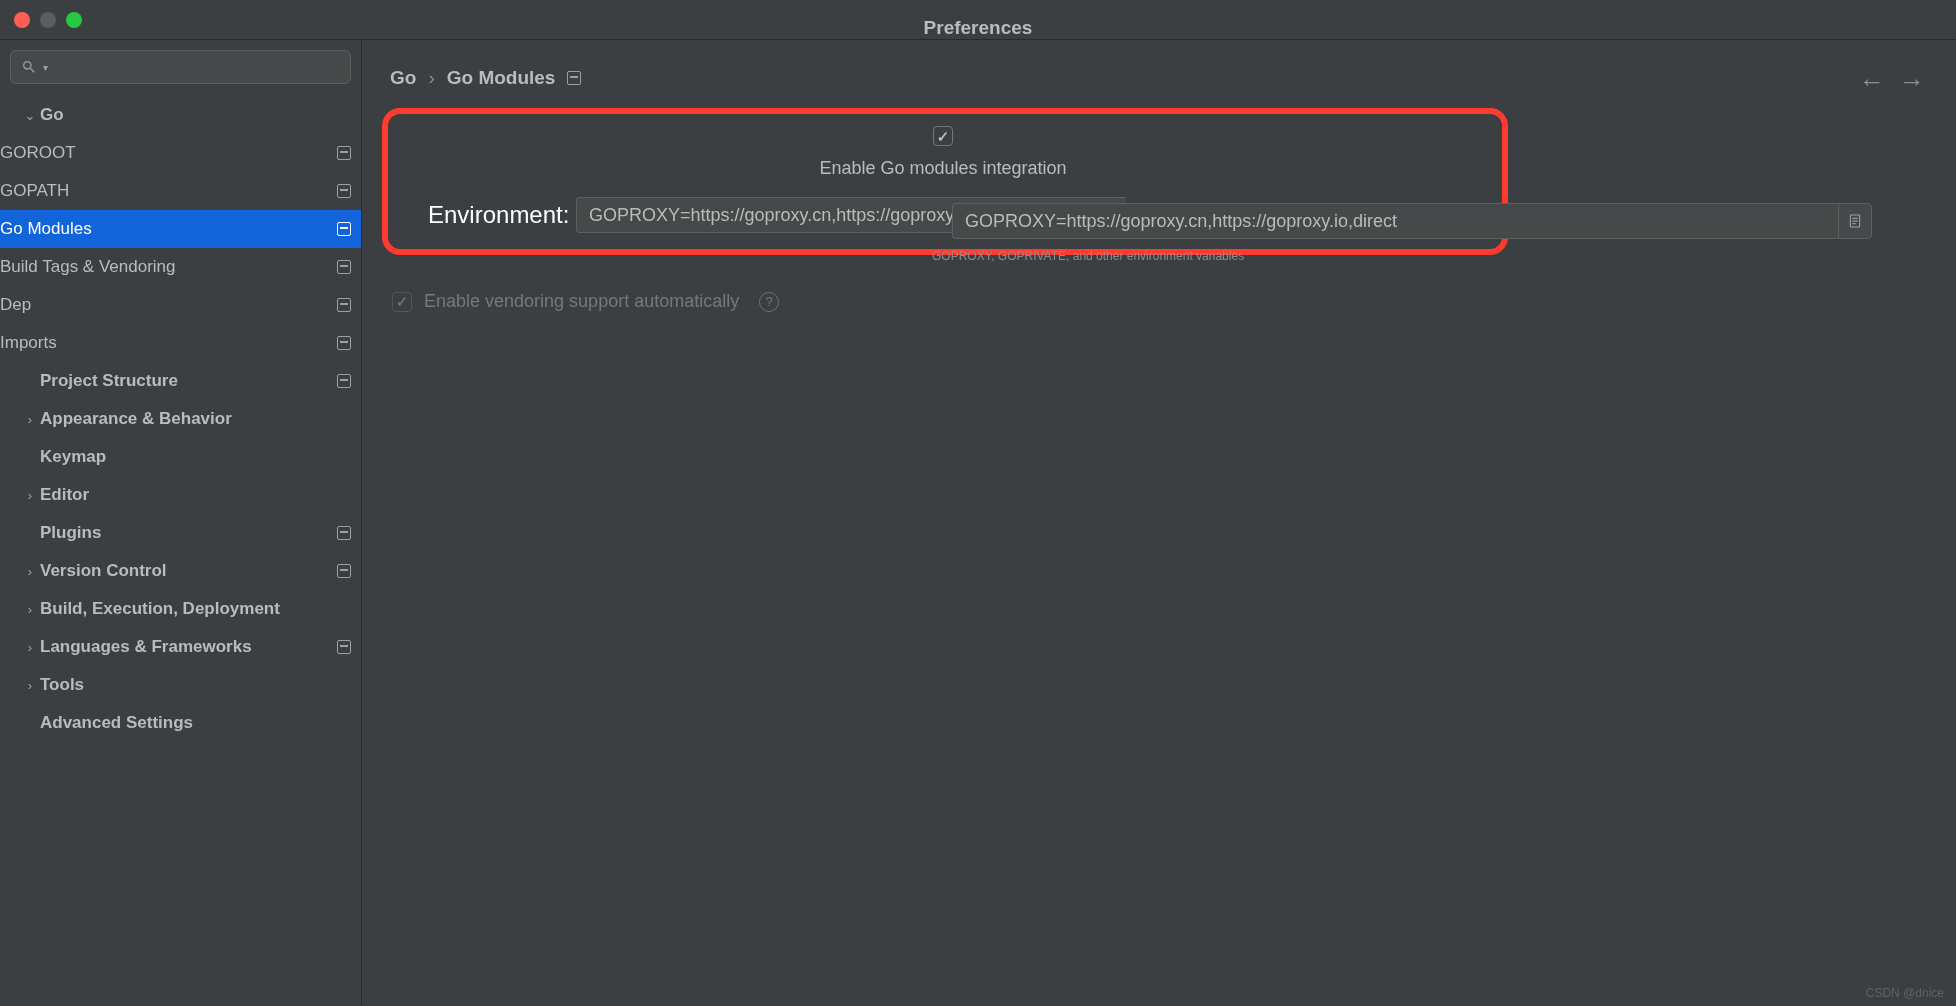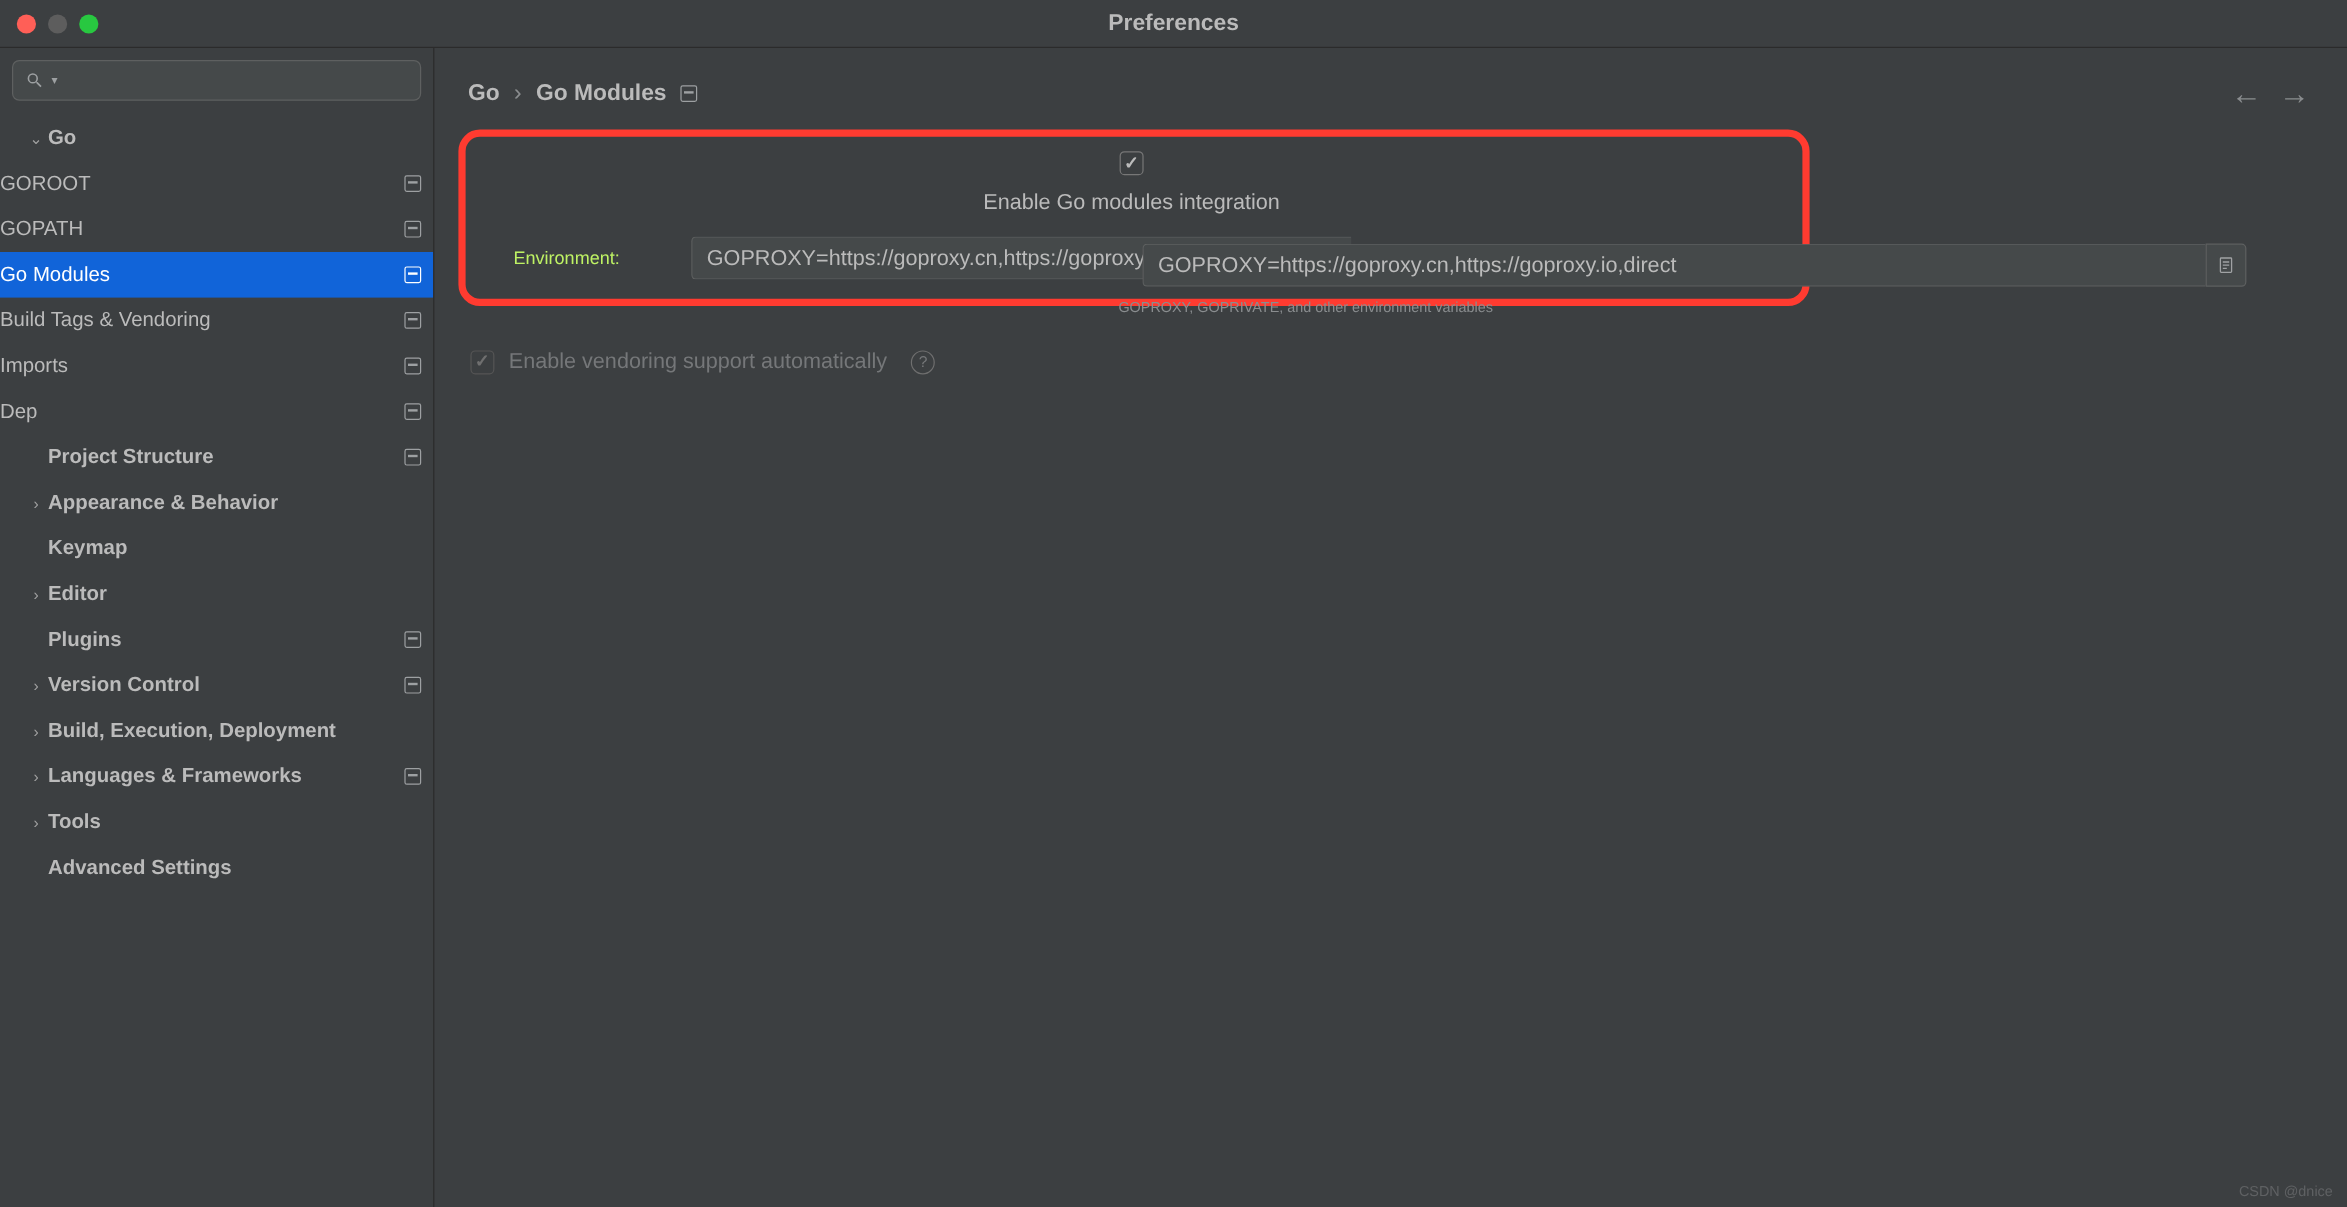--- a/index.html
+++ b/index.html
@@ -10,21 +10,21 @@
     width: 1956px;
     height: 1006px;
     overflow: hidden;
     font-size: 17px;
   }
   .window { width: 100%; height: 100%; display: flex; flex-direction: column; }
   .titlebar {
     height: 40px;
     background: #3c3f41;
     display: flex;
-    align-items: center;
+    align-items: flex-end;
     justify-content: center;
     position: relative;
     border-bottom: 1px solid #2b2b2b;
   }
   .traffic-lights { position: absolute; left: 14px; top: 12px; display: flex; gap: 10px; }
   .tl-dot { width: 16px; height: 16px; border-radius: 50%; }
   .tl-close { background: #ff5f57; }
   .tl-min { background: #5d5d5d; }
   .tl-max { background: #28c840; }
   .title-text { font-weight: 700; color: #bbbbbb; font-size: 19px; }
@@ -89,21 +89,21 @@
   .checkbox {
     width:20px; height:20px; border:1.6px solid #777; border-radius:4px;
     display:flex; align-items:center; justify-content:center; background:#3c3f41;
   }
   .checkbox.checked::after { content:'✓'; color:#bbbbbb; font-size:15px; font-weight:700; line-height:1; }
   .checkbox.disabled { border-color:#555; }
   .checkbox.disabled.checked::after { color:#6f6f6f; }
   .check-label { font-size:18px; color:#bbbbbb; }
   .check-label.dim { color:#757779; }
   .env-row { display:flex; align-items:center; gap:18px; margin-top:18px; padding-left:28px; }
-  .env-label { font-size:15px; color:#bef264; width:130px; }
+  .env-label { font-size:24px; color:#ffffff; width:130px; }
   .env-input {
     flex:1; background:#45494a; border:1px solid #5e6060; border-right:none;
     border-radius:4px 0 0 4px; height:36px;
     color:#bbbbbb; font-size:18px; padding: 0 12px; outline:none;
   }
   .env-browse {
     width:34px; border:1px solid #5e6060; border-left:1px solid #5e6060;
     border-radius:0 4px 4px 0; background:#45494a;
     display:flex; align-items:center; justify-content:center;
   }
@@ -164,25 +164,25 @@
         </div>
         <div class="tree-row lvl1child selected">
           <span class="lbl">Go Modules</span>
           <span class="proj-icon"></span>
         </div>
         <div class="tree-row lvl1child">
           <span class="lbl">Build Tags &amp; Vendoring</span>
           <span class="proj-icon"></span>
         </div>
         <div class="tree-row lvl1child">
+          <span class="lbl">Dep</span>
+          <span class="proj-icon"></span>
+        </div>
+        <div class="tree-row lvl1child">
           <span class="lbl">Imports</span>
-          <span class="proj-icon"></span>
-        </div>
-        <div class="tree-row lvl1child">
-          <span class="lbl">Dep</span>
           <span class="proj-icon"></span>
         </div>
 
         <div class="tree-row lvl0">
           <span class="arrow-space"></span>
           <span class="lbl bold">Project Structure</span>
           <span class="proj-icon"></span>
         </div>
         <div class="tree-row lvl0">
           <span class="arrow-space">

